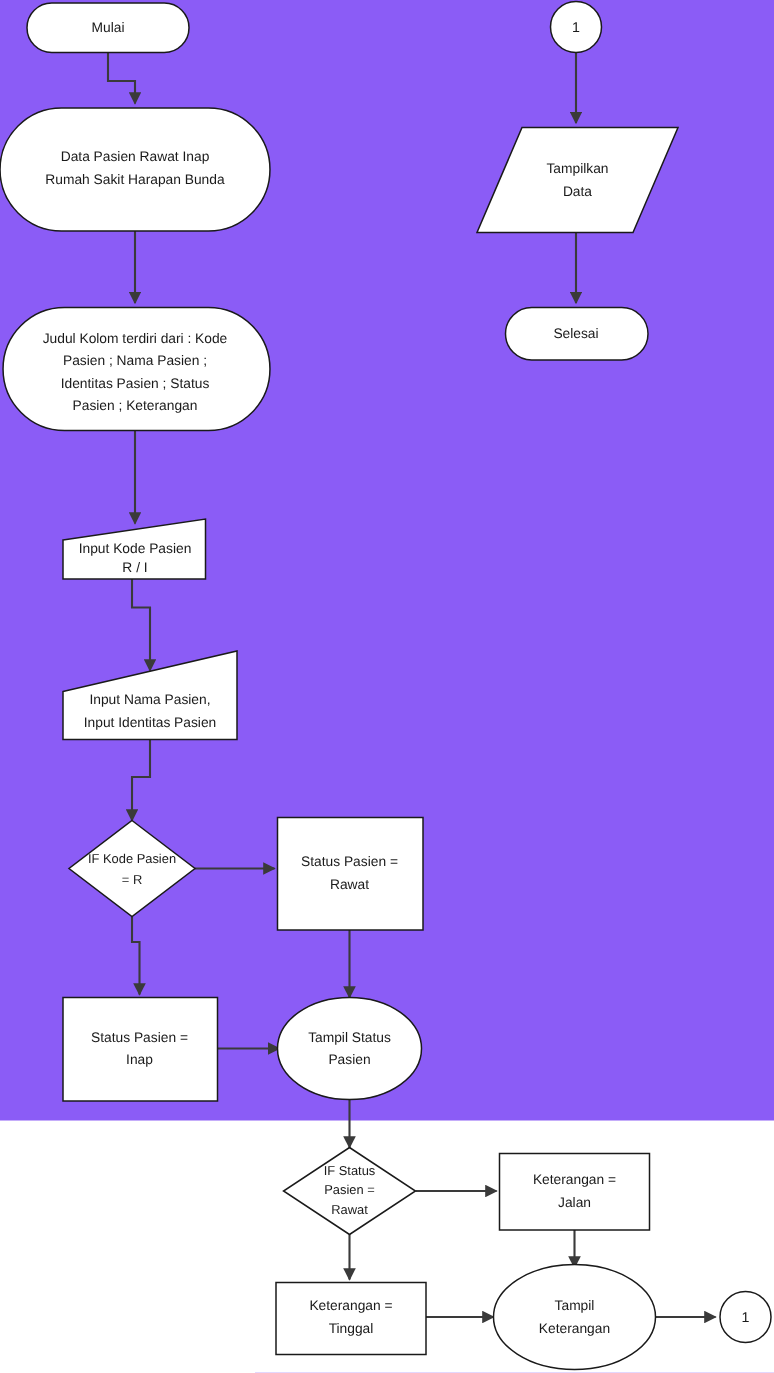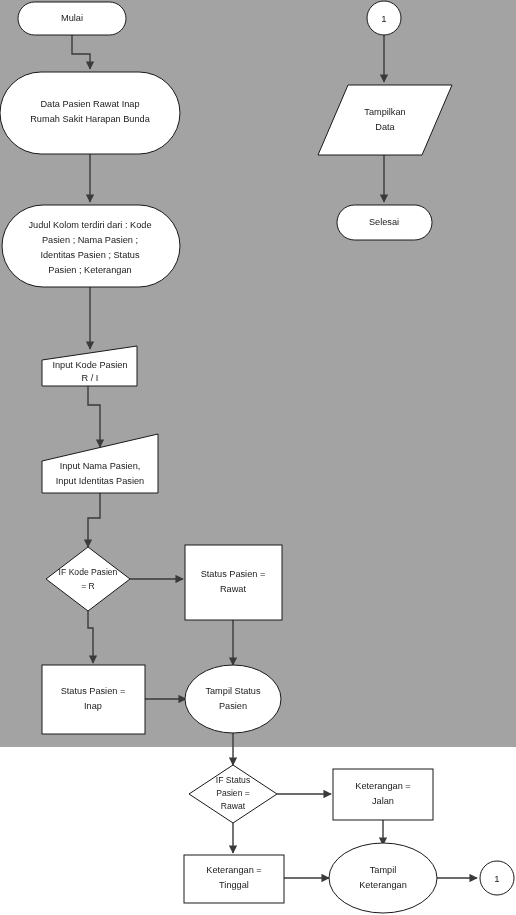--- a/index.html
+++ b/index.html
@@ -11,21 +11,21 @@
   body {
     width: 516px;
     height: 915px;
     font-family: "Liberation Sans", sans-serif;
     overflow: hidden;
   }
   #flow-root {
     position: relative;
     width: 516px;
     height: 747px;
-    background: #a3a3a3;
+    background: #8b5cf6;
   }
   svg#flow-svg {
     position: absolute;
     left: 0;
     top: 0;
     width: 516px;
     height: 915px;
     display: block;
   }
   .shape {

